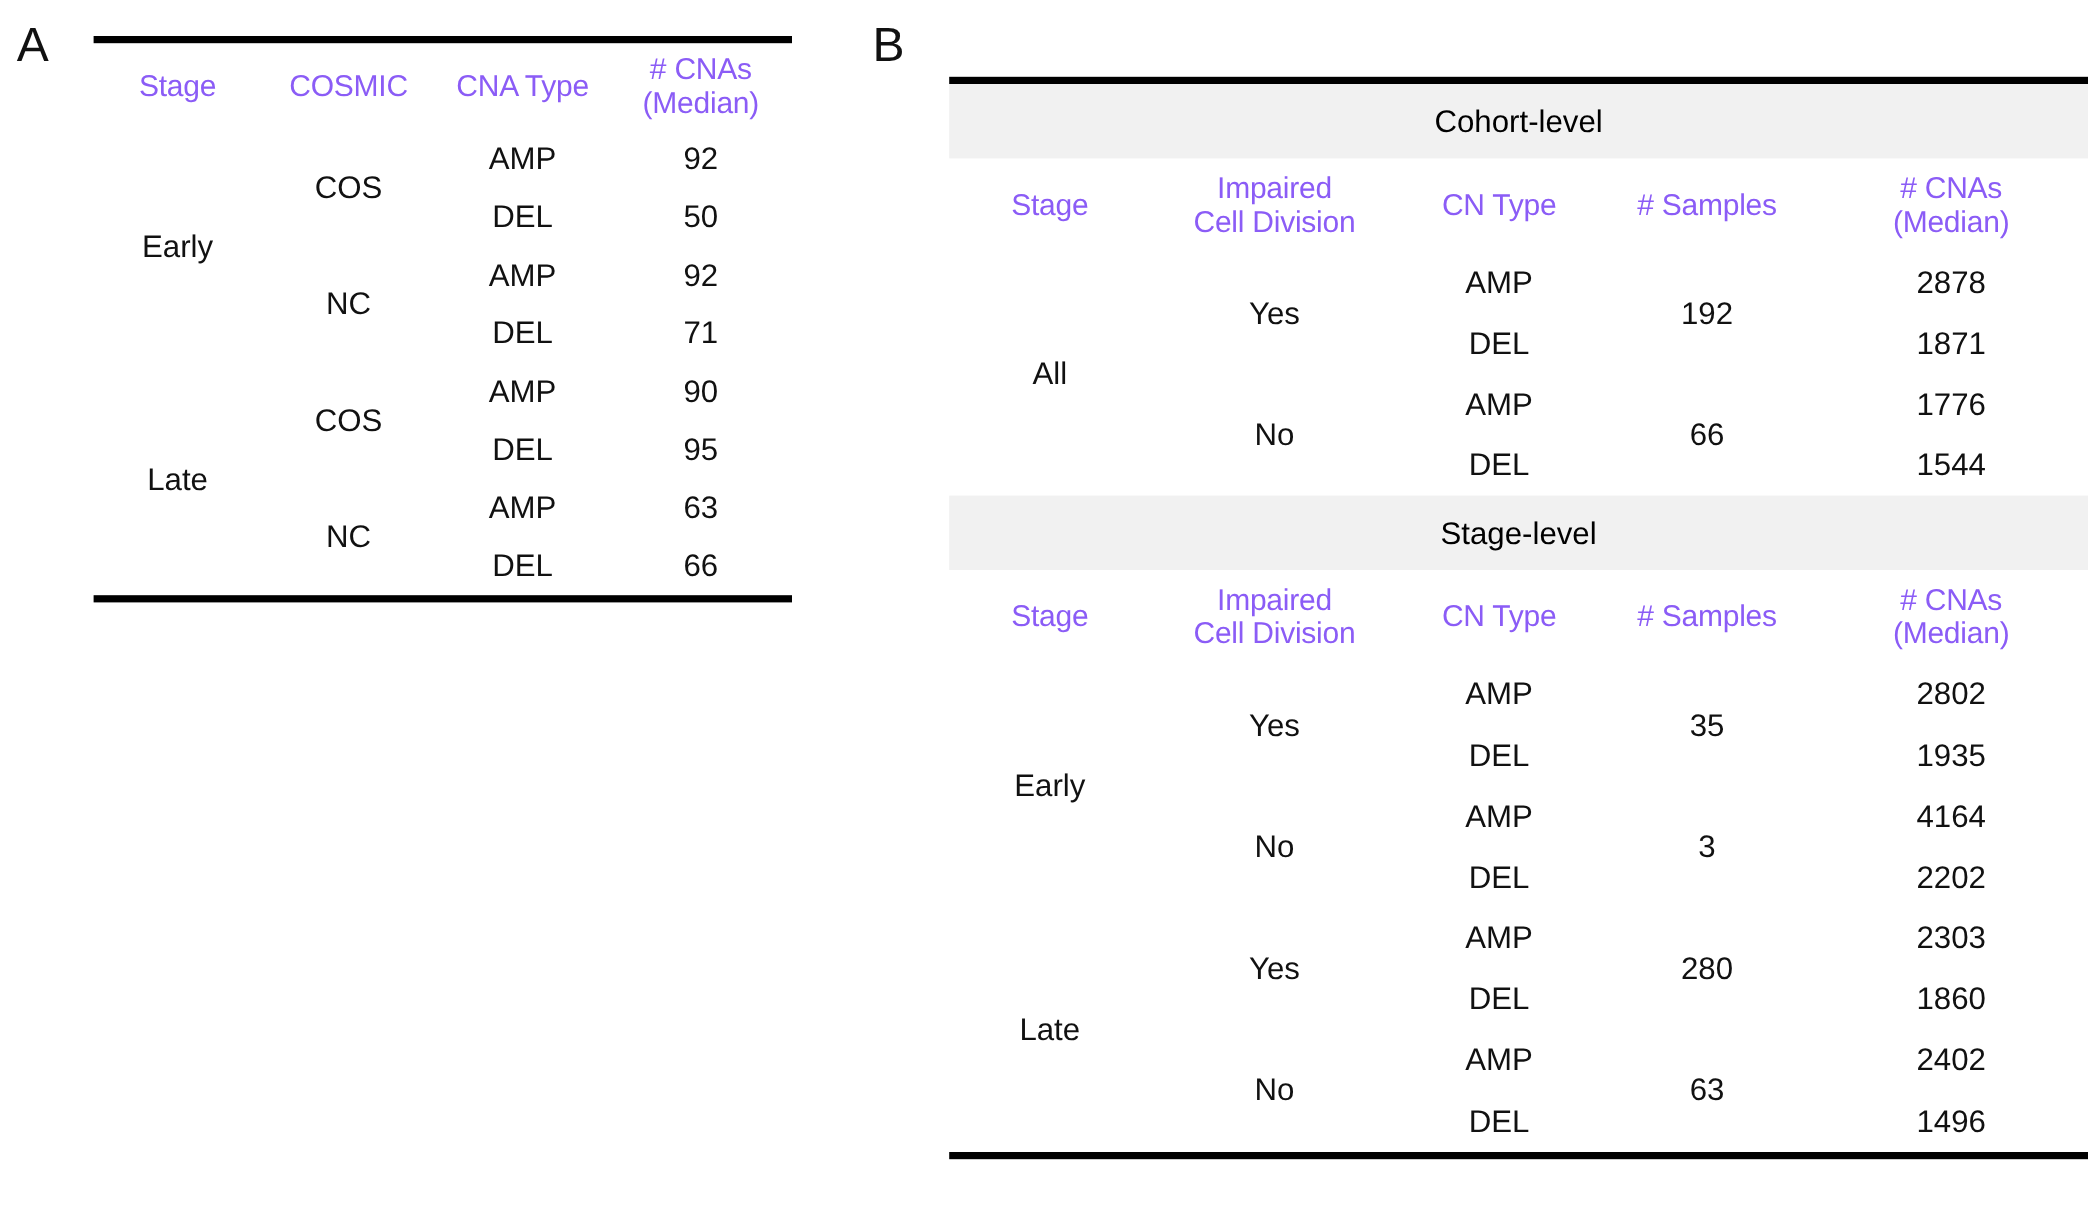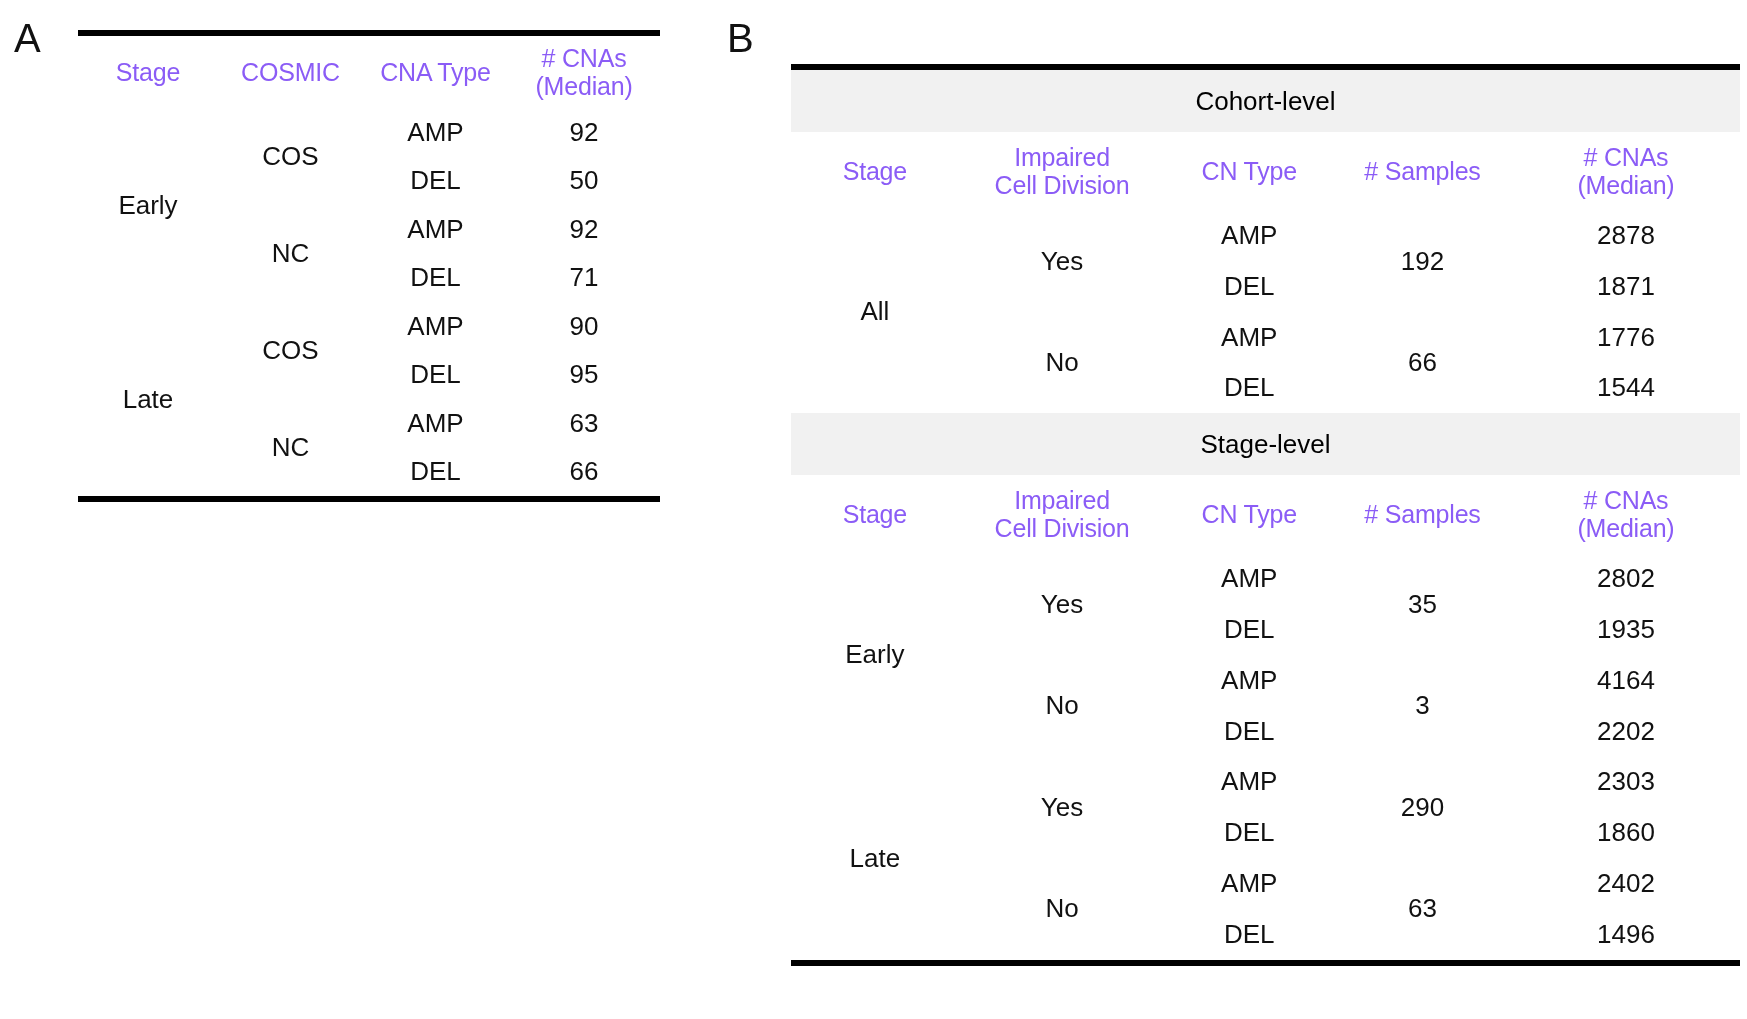--- a/index.html
+++ b/index.html
@@ -266,21 +266,21 @@
       </tr>
       <tr class="data-row">
         <td class="data-cell">DEL</td>
         <td class="data-cell">2202</td>
       </tr>
 
       <tr class="data-row">
         <td class="data-cell" rowspan="4">Late</td>
         <td class="data-cell" rowspan="2">Yes</td>
         <td class="data-cell">AMP</td>
-        <td class="data-cell" rowspan="2">290</td>
+        <td class="data-cell" rowspan="2">280</td>
         <td class="data-cell">2303</td>
       </tr>
       <tr class="data-row">
         <td class="data-cell">DEL</td>
         <td class="data-cell">1860</td>
       </tr>
       <tr class="data-row">
         <td class="data-cell" rowspan="2">No</td>
         <td class="data-cell">AMP</td>
         <td class="data-cell" rowspan="2">63</td>

